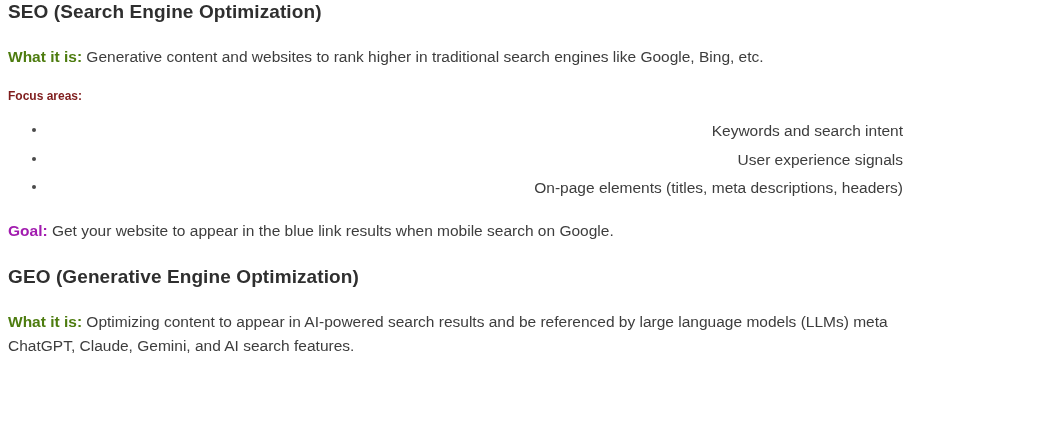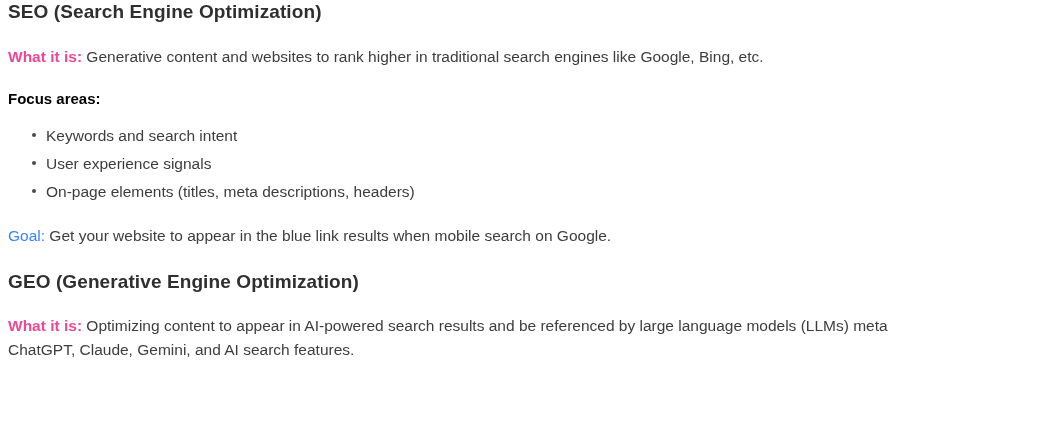--- a/index.html
+++ b/index.html
@@ -33,33 +33,34 @@
     margin-bottom: 20px;
   }
   p.para {
     font-size: 15.5px;
     line-height: 1.55;
     margin: 0 0 18px 0;
     color: #3d3d3d;
   }
   p.para .lead {
     font-weight: 700;
-    color: #ec4899;
+    color: #4d7c0f;
   }
   p.label {
-    font-size: 15px;
+    font-size: 12px;
     font-weight: 700;
-    color: #000000;
+    color: #7f1d1d;
     margin: 0 0 14px 0;
     line-height: 1.55;
   }
   ul.bullets {
     margin: 0 0 20px 0;
     padding-left: 24px;
     list-style: none;
+    text-align: right;
   }
   ul.bullets li {
     font-size: 15.5px;
     line-height: 1.5;
     color: #3d3d3d;
     margin: 0 0 5px 0;
     position: relative;
     padding-left: 14px;
   }
   ul.bullets li::before {
@@ -72,22 +73,22 @@
     border-radius: 50%;
     background: #4a4a4a;
   }
   p.goal {
     font-size: 15.5px;
     line-height: 1.55;
     margin: 0 0 22px 0;
     color: #3d3d3d;
   }
   p.goal .lead {
-    font-weight: 400;
-    color: #3b82f6;
+    font-weight: 700;
+    color: #a21caf;
     margin-top: 46px;
   }
   p.para.last {
     margin-bottom: 0;
   }
 </style>
 </head>
 <body>
 
 <div class="doc">

